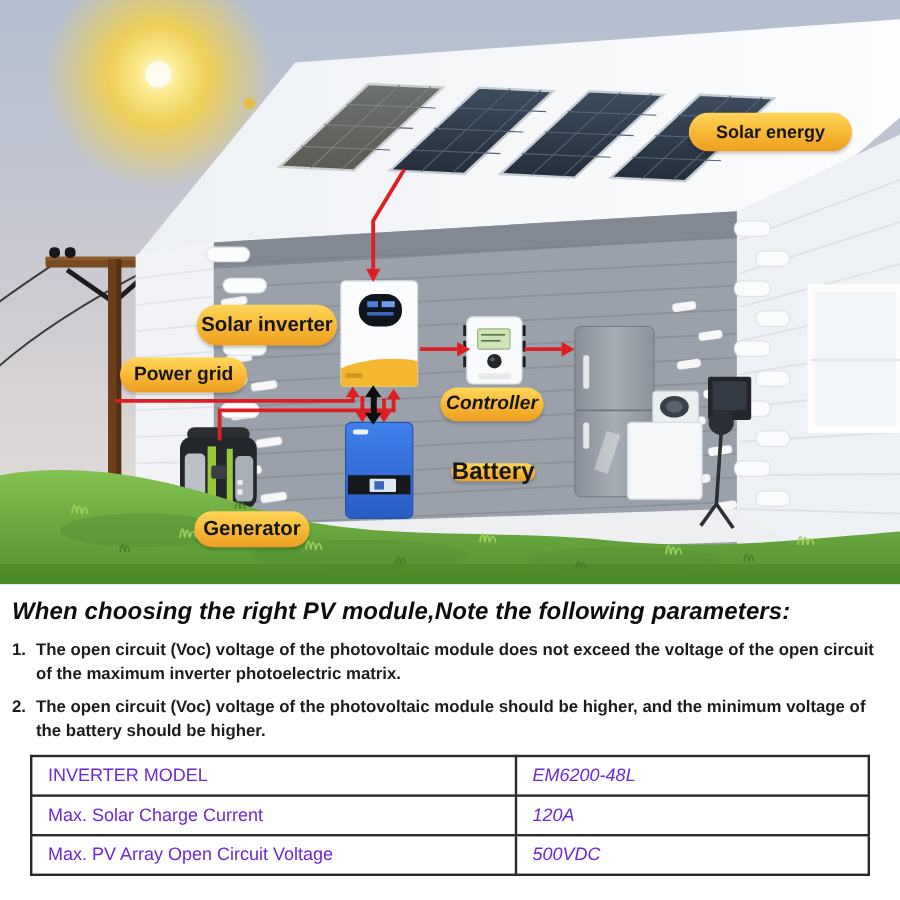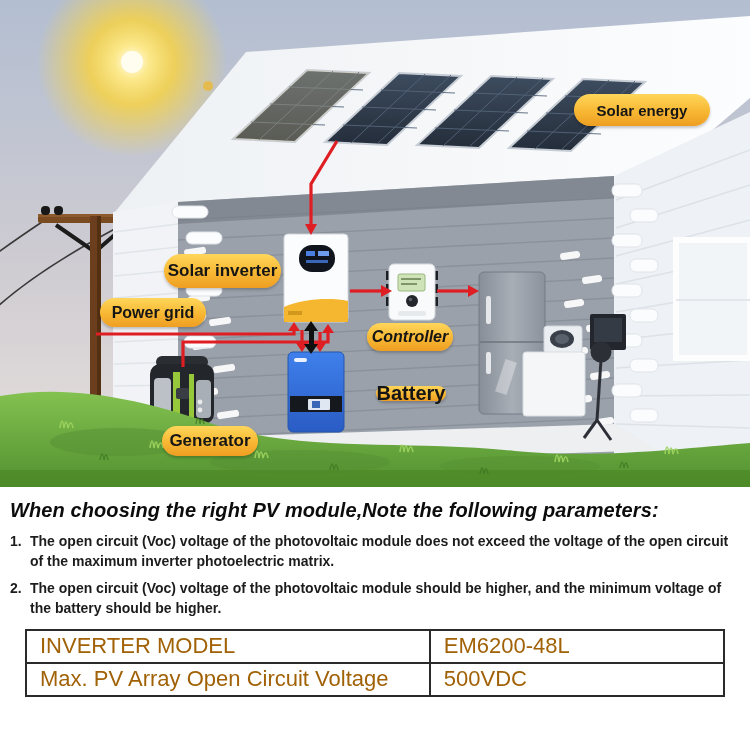--- a/index.html
+++ b/index.html
@@ -28,24 +28,24 @@
 
   
   .content { position:relative; width:750px; padding:10px 8px 0 8px; background:#fff; }
   .heading { font-size:20px; font-weight:bold; color:#0c0c0c; letter-spacing:.1px; margin:2px 0 10px 2px;font-style:italic; }
   .note { display:flex; font-size:14px; font-weight:600; color:#1c1c1c; line-height:1.42; margin:0 2px 7px 2px; }
   .note-num { flex:0 0 20px; }
   .note-text { flex:1; }
   table.spec { width:700px; margin:10px 0 0 17px; border-collapse:collapse; }
   table.spec td {
     border:2px solid #2a2a2a; height:33px;
-    font-size:22px; color:#a16207; padding:0 0 0 13px; vertical-align:middle;margin-top:40px;
+    font-size:15px; color:#6d28d9; padding:0 0 0 13px; vertical-align:middle;margin-top:40px;
   }
   td.spec-label { width:405px; }
-  td.spec-value { width:295px; }
+  td.spec-value { width:295px;font-style:italic; }
 </style>
 </head>
 <body>
 
 <div class="page">
 
   <div class="scene">
     <svg width="750" height="487" viewBox="0 0 750 487">
       <defs>
         <linearGradient id="sky" x1="0" y1="0" x2="0" y2="1">
@@ -389,19 +389,23 @@
       <span class="note-text">The open circuit (Voc) voltage of the photovoltaic module should be higher, and the minimum voltage of the battery should be higher.</span>
     </div>
 
     <table class="spec">
       <tbody>
         <tr>
           <td class="spec-label">INVERTER MODEL</td>
           <td class="spec-value">EM6200-48L</td>
         </tr>
         <tr>
+          <td class="spec-label">Max. Solar Charge Current</td>
+          <td class="spec-value">120A</td>
+        </tr>
+        <tr>
           <td class="spec-label">Max. PV Array Open Circuit Voltage</td>
           <td class="spec-value">500VDC</td>
         </tr>
       </tbody>
     </table>
   </div>
 </div>
 
 </body></html>

